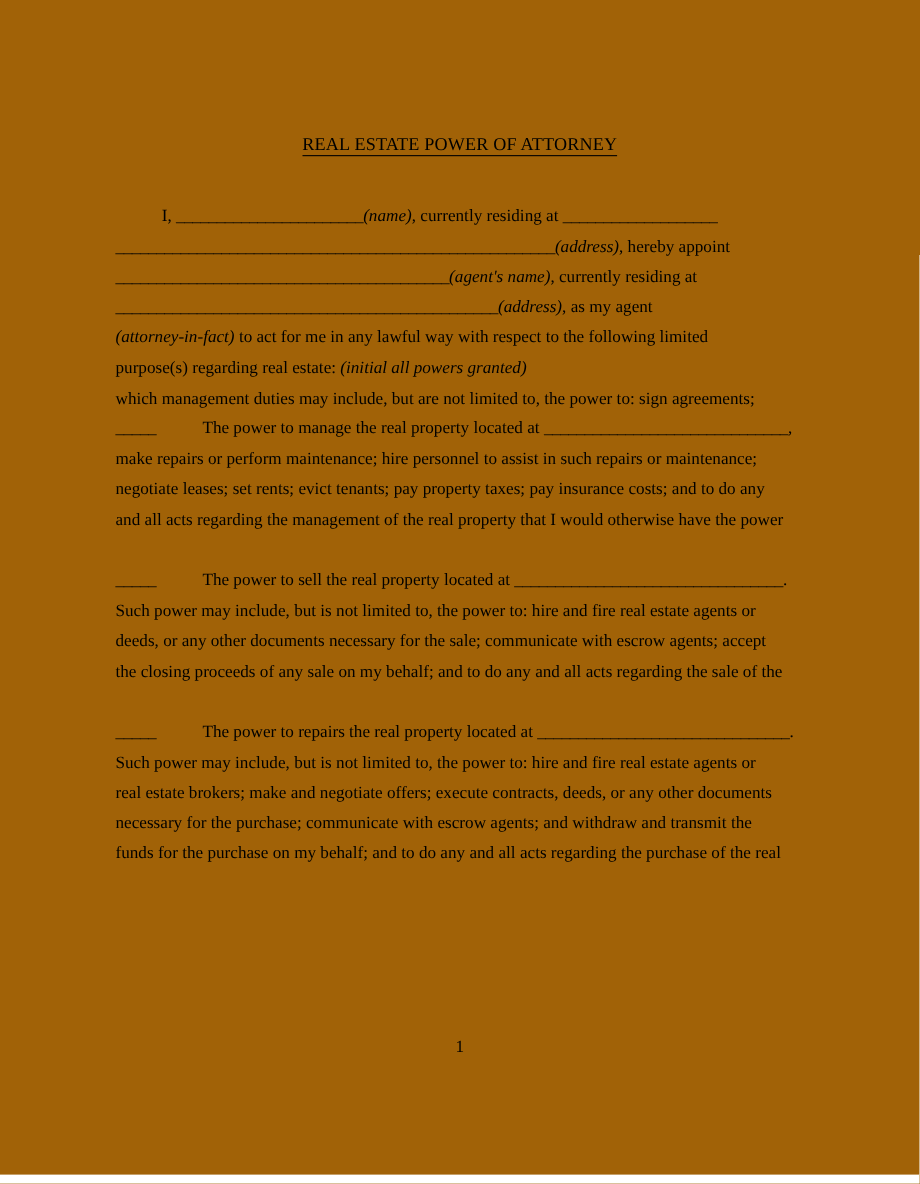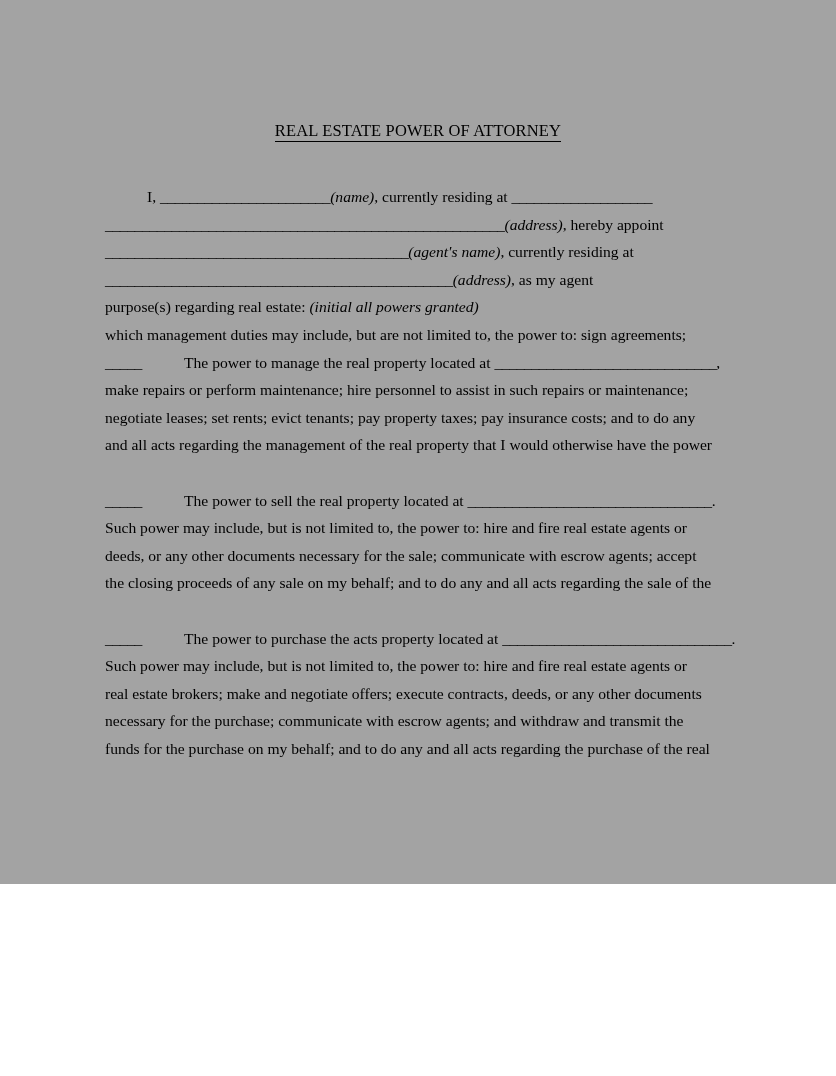--- a/index.html
+++ b/index.html
@@ -8,22 +8,22 @@
     padding: 0;
     background: #ffffff;
   }
   body {
     font-family: "Liberation Serif", "DejaVu Serif", serif;
     color: #000000;
   }
   #page {
     position: relative;
     width: 836px;
-    height: 884px;
-    background: #a3a3a3;
+    height: 1068px;
+    background: #a16207;
     overflow: hidden;
     box-sizing: border-box;
   }
   
   #doc-title {
     position: absolute;
     top: 121px;
     left: 0;
     width: 836px;
     text-align: center;
@@ -87,39 +87,40 @@
   <div id="body-block">
 
     <div class="ln"><span class="indent-i"></span><span>I, </span><span class="blank">_______________________</span><span class="it">(name)</span><span>, currently residing at </span><span class="blank">___________________</span></div>
 
     <div class="ln"><span class="blank">______________________________________________________</span><span class="it">(address)</span><span>, hereby appoint</span></div>
 
     <div class="ln"><span class="blank">_________________________________________</span><span class="it">(agent's name)</span><span>, currently residing at</span></div>
 
     <div class="ln"><span class="blank">_______________________________________________</span><span class="it">(address)</span><span>, as my agent</span></div>
 
+    <div class="ln"><span class="it">(attorney-in-fact)</span><span> to act for me in any lawful way with respect to the following limited</span></div>
 
     <div class="ln"><span>purpose(s) regarding real estate: </span><span class="it">(initial all powers granted)</span></div>
 
     <div class="ln">which management duties may include, but are not limited to, the power to: sign agreements;</div>
     <div class="ln"><span class="blank">_____</span><span class="indent-i"></span><span>The power to manage the real property located at </span><span class="blank">______________________________</span><span>,</span></div>
     <div class="ln">make repairs or perform maintenance; hire personnel to assist in such repairs or maintenance;</div>
     <div class="ln">negotiate leases; set rents; evict tenants; pay property taxes; pay insurance costs; and to do any</div>
     <div class="ln">and all acts regarding the management of the real property that I would otherwise have the power</div>
 
     <div class="para-gap"></div>
 
     <div class="ln"><span class="blank">_____</span><span class="indent-i"></span><span>The power to sell the real property located at </span><span class="blank">_________________________________</span><span>.</span></div>
     <div class="ln">Such power may include, but is not limited to, the power to: hire and fire real estate agents or</div>
     <div class="ln">deeds, or any other documents necessary for the sale; communicate with escrow agents; accept</div>
     <div class="ln">the closing proceeds of any sale on my behalf; and to do any and all acts regarding the sale of the</div>
 
     <div class="para-gap"></div>
 
-    <div class="ln"><span class="blank">_____</span><span class="indent-i"></span><span>The power to purchase the acts property located at </span><span class="blank">_______________________________</span><span>.</span></div>
+    <div class="ln"><span class="blank">_____</span><span class="indent-i"></span><span>The power to repairs the real property located at </span><span class="blank">_______________________________</span><span>.</span></div>
     <div class="ln">Such power may include, but is not limited to, the power to: hire and fire real estate agents or</div>
     <div class="ln">real estate brokers; make and negotiate offers; execute contracts, deeds, or any other documents</div>
     <div class="ln">necessary for the purchase; communicate with escrow agents; and withdraw and transmit the</div>
     <div class="ln">funds for the purchase on my behalf; and to do any and all acts regarding the purchase of the real</div>
 
   </div>
 
   <div id="page-number">1</div>
 
 </div>

